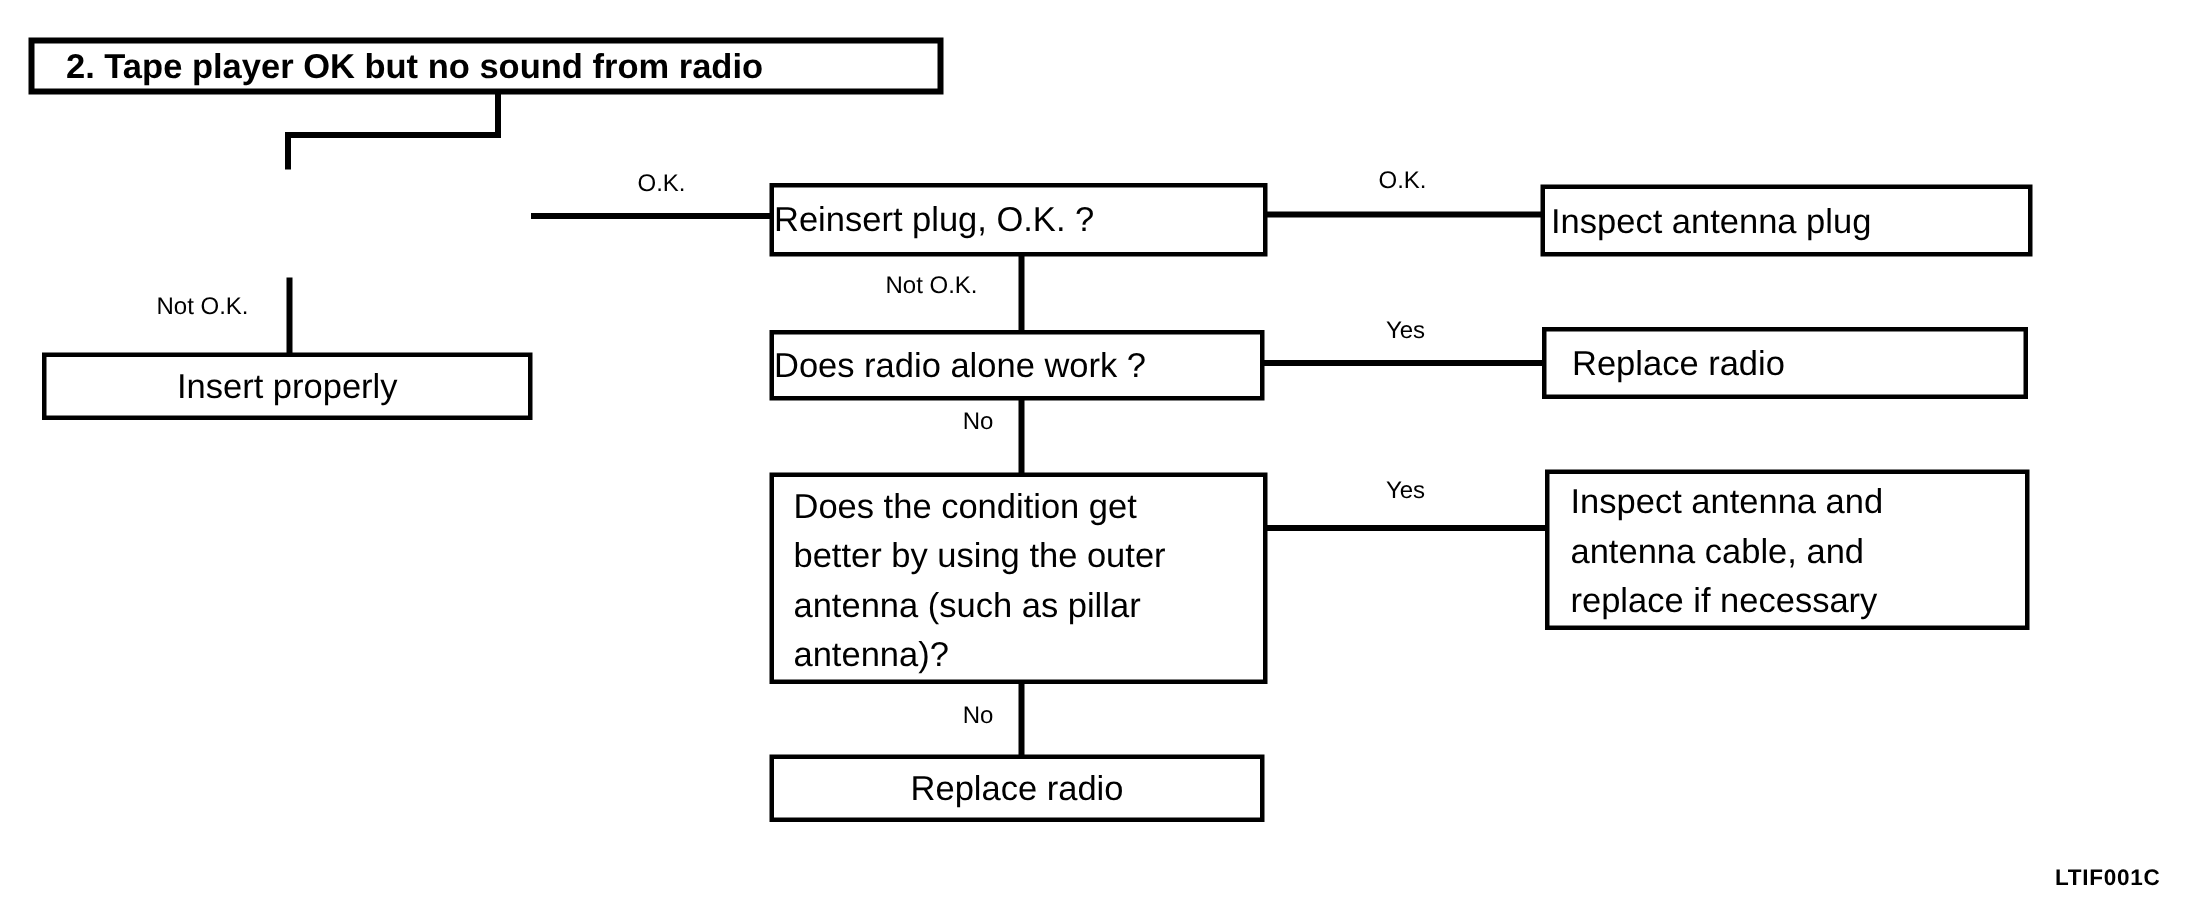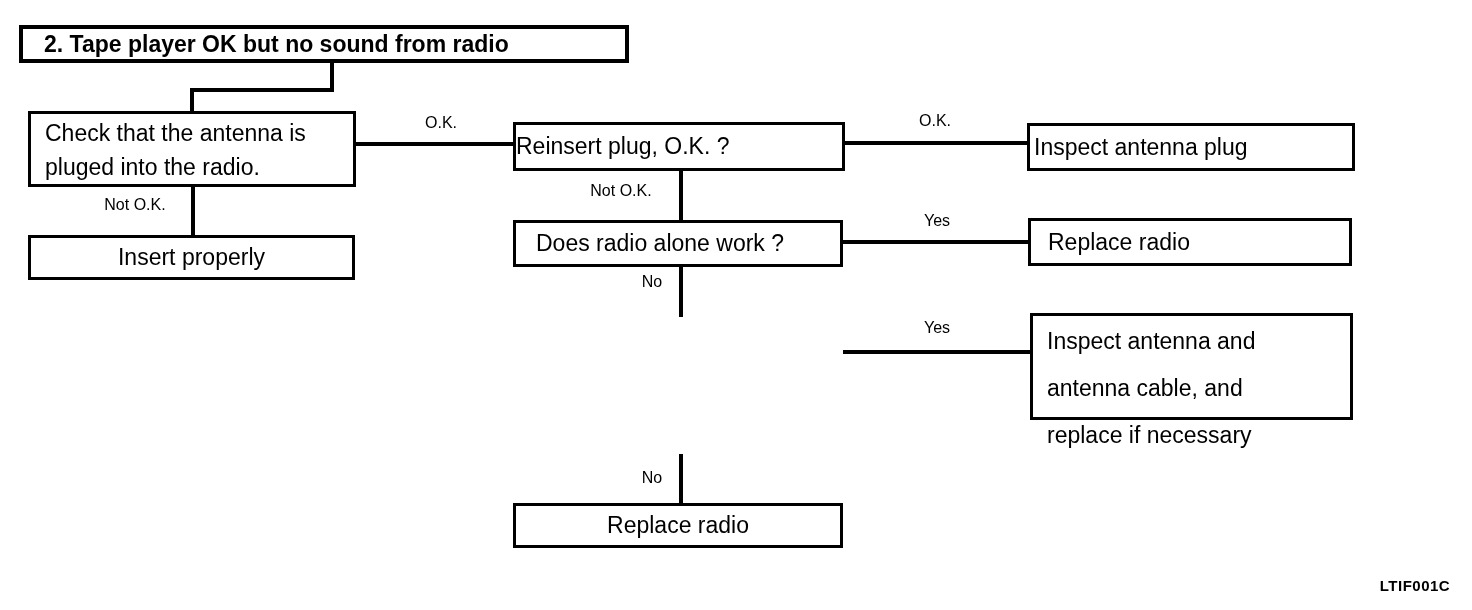--- a/index.html
+++ b/index.html
@@ -23,26 +23,26 @@
   .flex { display: flex; align-items: center; }
   .center { justify-content: center; text-align: right; }
   .line { position: absolute; background: #000000; }
   .lbl { position: absolute; font-size: 16px; text-align: center; white-space: nowrap; }
 
   
   #node-title        { left: 19px;  top: 25px;  width: 610px; height: 38px;  border-width: 4px; font-weight: bold; padding-left: 21px; }
   #node-check        { left: 28px;  top: 111px; width: 328px; height: 76px;  line-height: 34px; padding: 2px 6px 0 14px; }
   #node-insert       { left: 28px;  top: 235px; width: 327px; height: 45px; }
   #node-reinsert     { left: 513px; top: 122px; width: 332px; height: 49px;  }
-  #node-radio-alone  { left: 513px; top: 220px; width: 330px; height: 47px;  padding-left: 20px; }
+  #node-radio-alone  { left: 513px; top: 220px; width: 330px; height: 47px;  }
   #node-condition    { left: 513px; top: 315px; width: 332px; height: 141px; line-height: 33px; padding: 3px 6px 0 13px; }
   #node-replace-bottom { left: 513px; top: 503px; width: 330px; height: 45px; }
   #node-inspect-plug { left: 1027px; top: 123px; width: 328px; height: 48px; padding-left: 4px; }
   #node-replace-right{ left: 1028px; top: 218px; width: 324px; height: 48px; padding-left: 17px; }
-  #node-inspect-cable{ left: 1030px; top: 313px; width: 323px; height: 107px; line-height: 47px; padding: 2px 4px 0 14px; }
+  #node-inspect-cable{ left: 1030px; top: 313px; width: 323px; height: 107px; line-height: 33px; padding: 2px 4px 0 14px; }
 
   
   #l-title-v       { left: 330px; top: 61px;  width: 4px;   height: 31px; }
   #l-title-h       { left: 190px; top: 88px;  width: 144px; height: 4px; }
   #l-title-v2      { left: 190px; top: 88px;  width: 4px;   height: 25px; }
   #l-check-down    { left: 191px; top: 185px; width: 4px;   height: 52px; }
   #l-check-right   { left: 354px; top: 142px; width: 161px; height: 4px; }
   #l-reinsert-right{ left: 843px; top: 141px; width: 186px; height: 4px; }
   #l-reinsert-down { left: 679px; top: 169px; width: 4px;   height: 53px; }
   #l-radio-right   { left: 841px; top: 240px; width: 189px; height: 4px; }
@@ -56,36 +56,38 @@
   #lbl-ok-2     { left: 897px; top: 112px; width: 76px; }
   #lbl-not-ok-2 { left: 566px; top: 182px; width: 110px; }
   #lbl-yes-1    { left: 903px; top: 212px; width: 68px; }
   #lbl-no-1     { left: 628px; top: 273px; width: 48px; }
   #lbl-yes-2    { left: 903px; top: 319px; width: 68px; }
   #lbl-no-2     { left: 628px; top: 469px; width: 48px; }
 
   #figure-code {
     position: absolute;
     left: 1370px; top: 577px; width: 90px;
-    font-size: 15px; font-weight: bold; letter-spacing: 0.5px; text-align: center;
+    font-size: 15px; font-weight: bold; letter-spacing: 0.5px;
   }
 </style>
 </head>
 <body>
 
 <div id="canvas">
 
   <div class="node flex" id="node-title">2. Tape player OK but no sound from radio</div>
-  <div class="node" id="node-check">Check that the antenna is
-pluged into the radio.</div>
   <div class="node flex center" id="node-insert">Insert properly</div>
   <div class="node flex" id="node-reinsert">Reinsert plug, O.K. ?</div>
   <div class="node flex" id="node-inspect-plug">Inspect antenna plug</div>
   <div class="node flex" id="node-radio-alone">Does radio alone work ?</div>
   <div class="node flex" id="node-replace-right">Replace radio</div>
+  <div class="node" id="node-condition">Does the condition get
+better by using the outer
+antenna (such as pillar
+antenna)?</div>
   <div class="node" id="node-inspect-cable">Inspect antenna and
 antenna cable, and
 replace if necessary</div>
   <div class="node flex center" id="node-replace-bottom">Replace radio</div>
 
   <div class="line" id="l-title-v"></div>
   <div class="line" id="l-title-h"></div>
   <div class="line" id="l-title-v2"></div>
   <div class="line" id="l-check-down"></div>
   <div class="line" id="l-check-right"></div>

